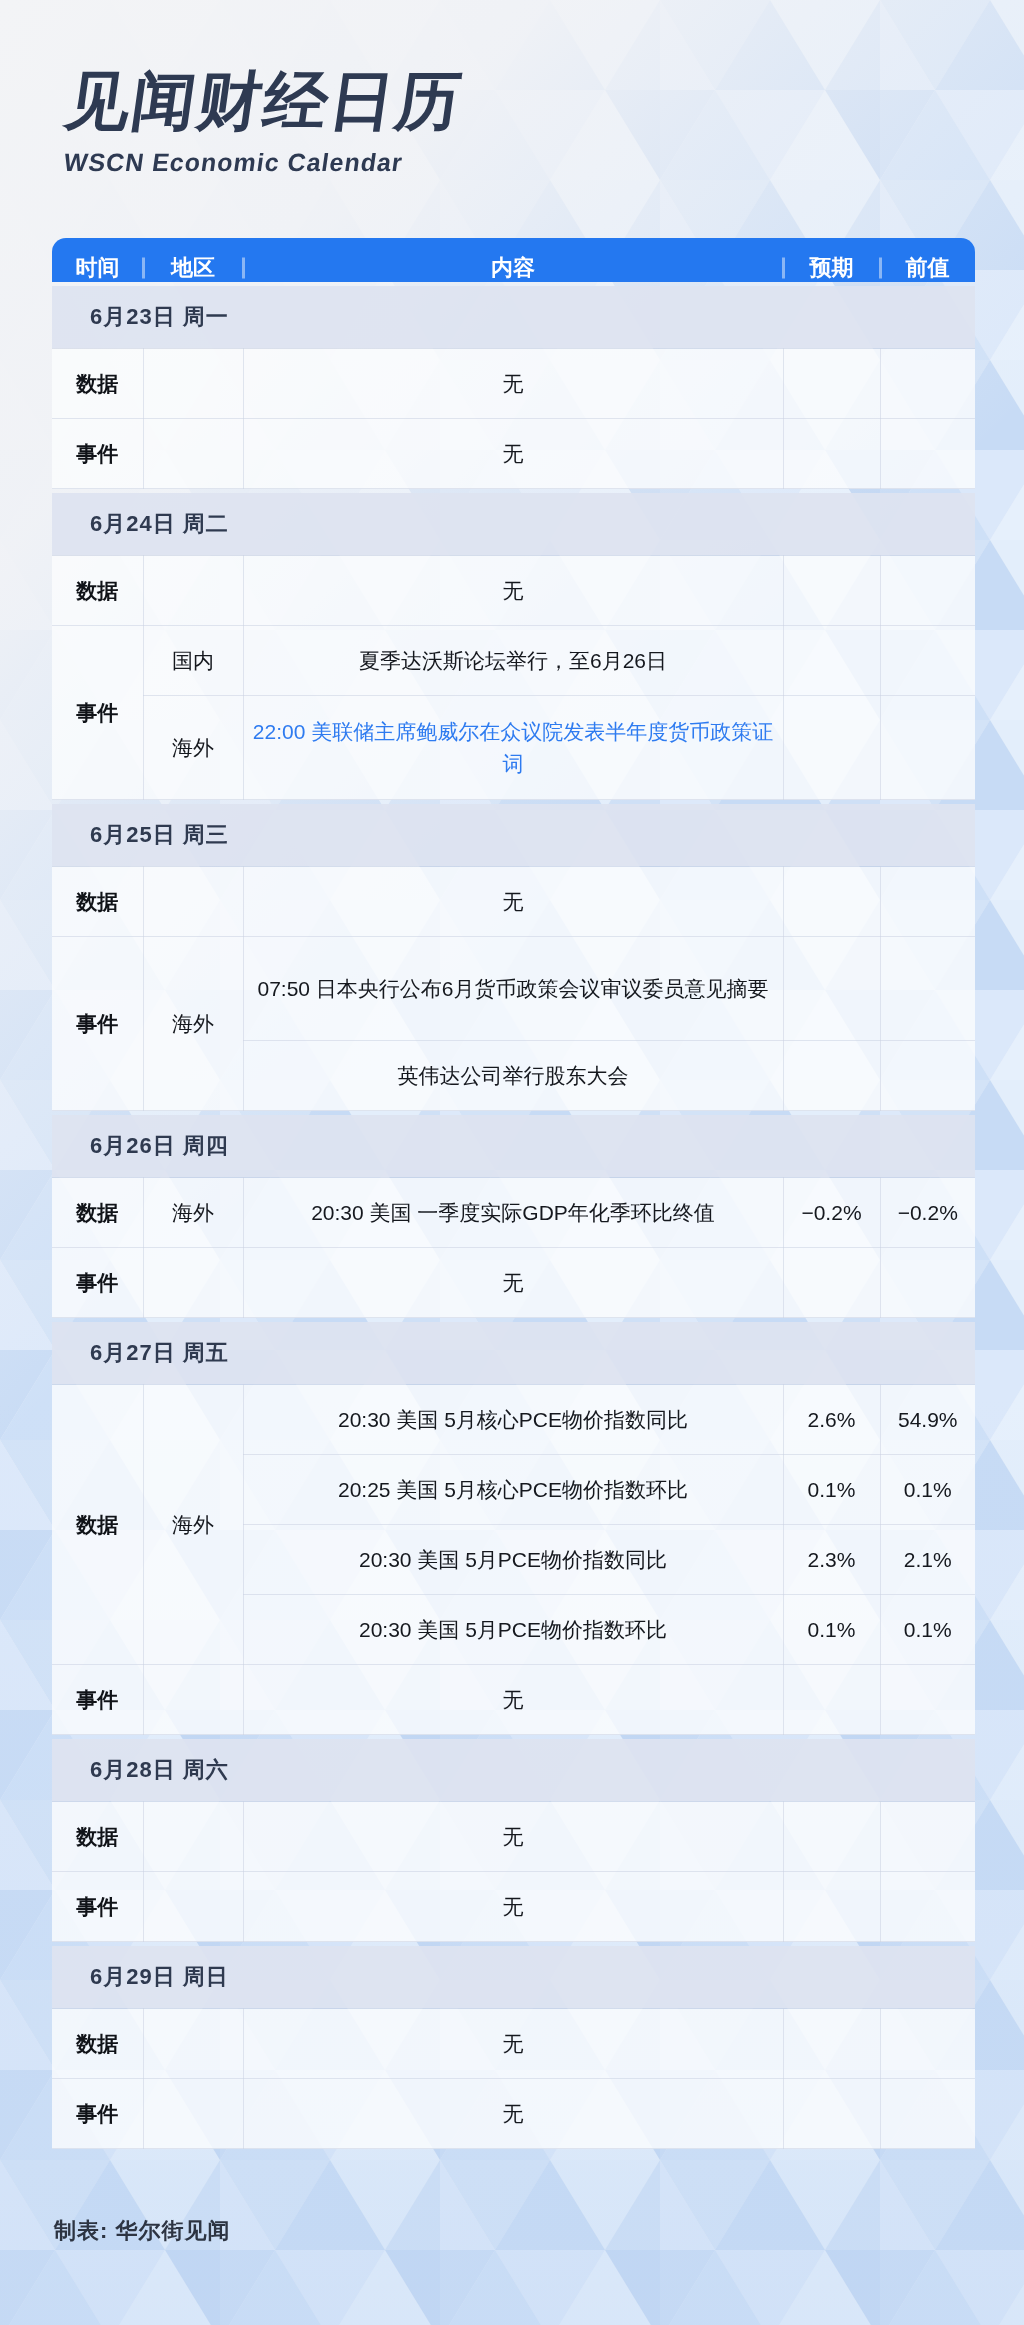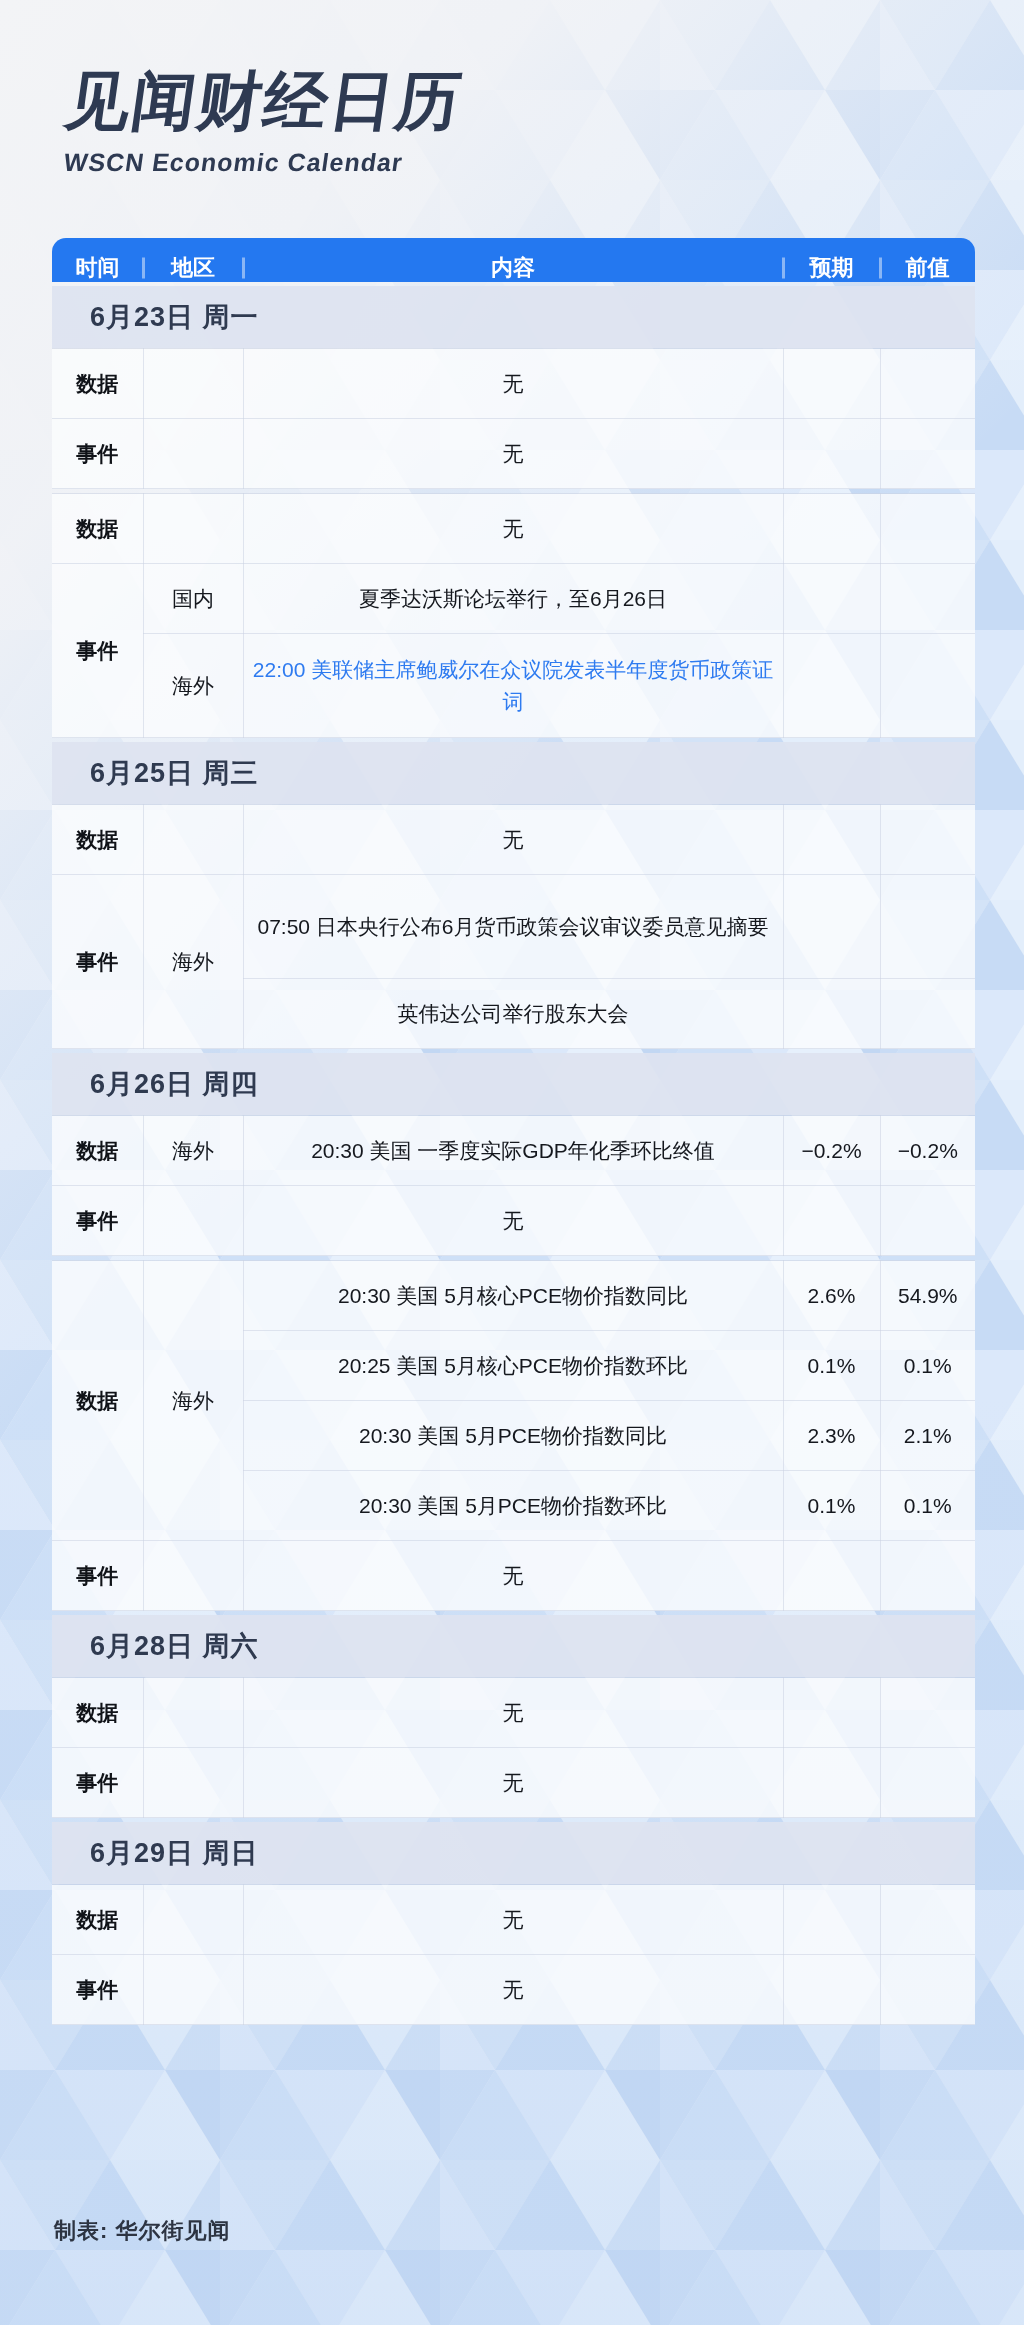--- a/index.html
+++ b/index.html
@@ -36,21 +36,21 @@
   }
   .thead .th{position:relative;line-height:60px;}
   .thead .th.sep::before{
     content:"";position:absolute;left:-1px;top:50%;transform:translateY(-50%);
     width:3px;height:21px;background:rgba(222,233,250,0.55);
   }
   .day{margin-top:4px;}
   .band{
     height:62px;background:rgba(222,227,240,0.93);
     display:flex;align-items:center;padding-left:38px;box-sizing:border-box;
-    font-size:27px;font-weight:700;color:#2f3a50;letter-spacing:1px;
+    font-size:22px;font-weight:700;color:#2f3a50;letter-spacing:1px;
   }
   table.grid{width:100%;border-collapse:collapse;table-layout:fixed;}
   .grid col.c1{width:91px;} .grid col.c2{width:100px;} .grid col.c3{width:540px;}
   .grid col.c4{width:97px;} .grid col.c5{width:95px;}
   .grid td{
     background:rgba(251,252,254,0.80);
     border:1px solid rgba(203,210,226,0.55);
     height:70px;padding:2px 8px;box-sizing:border-box;
     font-size:21px;color:#15181e;text-align:center;vertical-align:middle;line-height:32px;
   }
@@ -137,20 +137,21 @@
         <td></td>
         <td>无</td>
         <td></td>
         <td></td>
       </tr>
     </tbody>
       </table>
   </section>
 
   <section class="day">
+    <div class="band">6月24日 周二</div>
     <table class="grid">
         <colgroup>
           <col class="c1">
           <col class="c2">
           <col class="c3">
           <col class="c4">
           <col class="c5">
         </colgroup>
       <tbody>
           <tr>
@@ -234,20 +235,21 @@
         <td></td>
         <td>无</td>
         <td></td>
         <td></td>
       </tr>
     </tbody>
       </table>
   </section>
 
   <section class="day">
+    <div class="band">6月27日 周五</div>
     <table class="grid">
         <colgroup>
           <col class="c1">
           <col class="c2">
           <col class="c3">
           <col class="c4">
           <col class="c5">
         </colgroup>
       <tbody>
           <tr>

